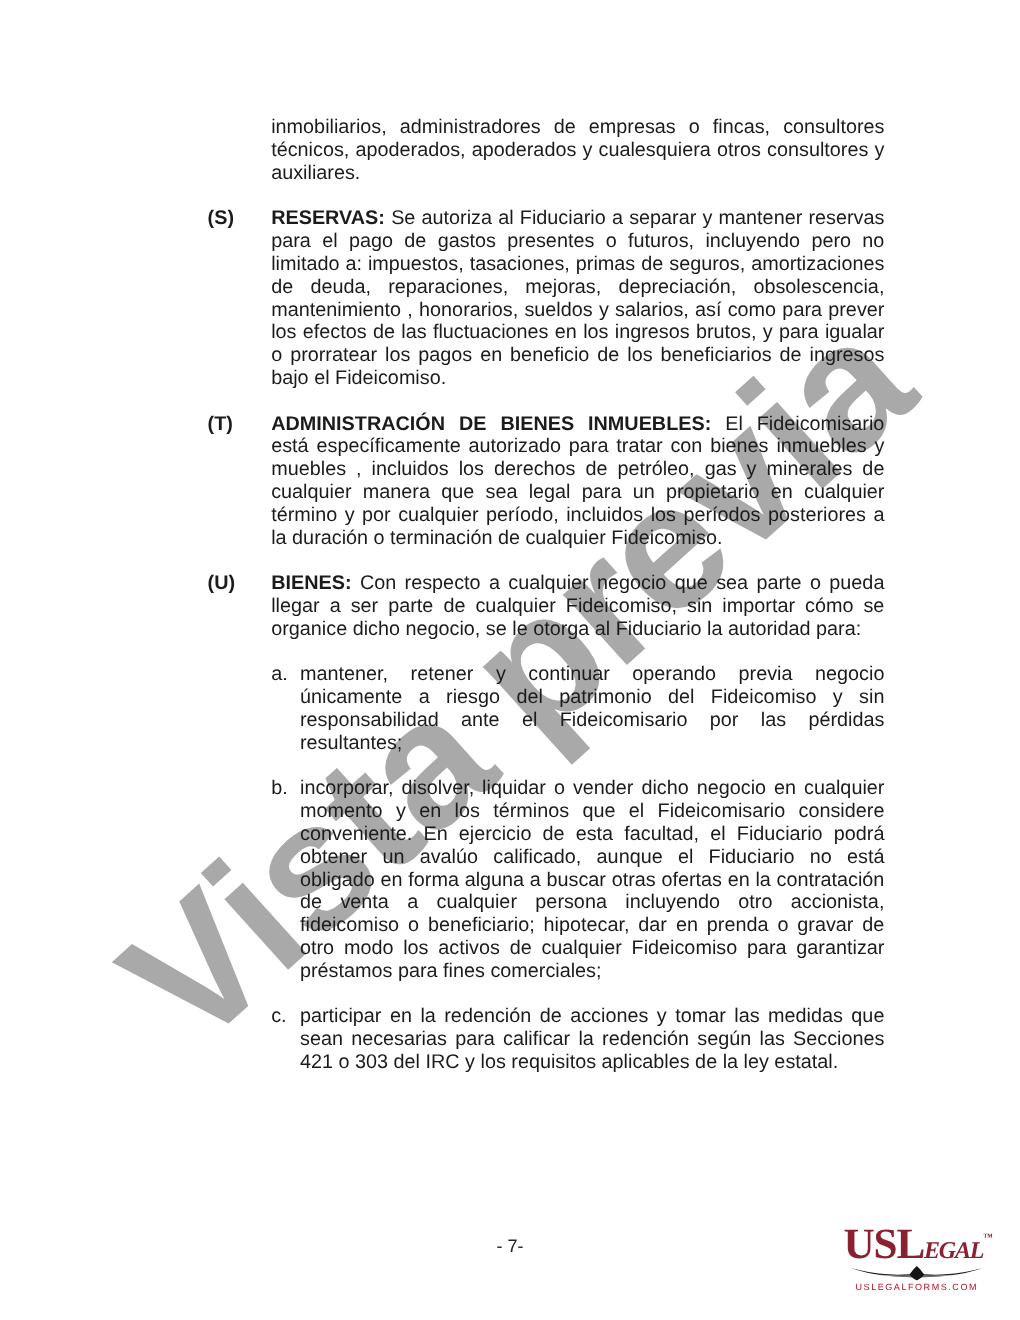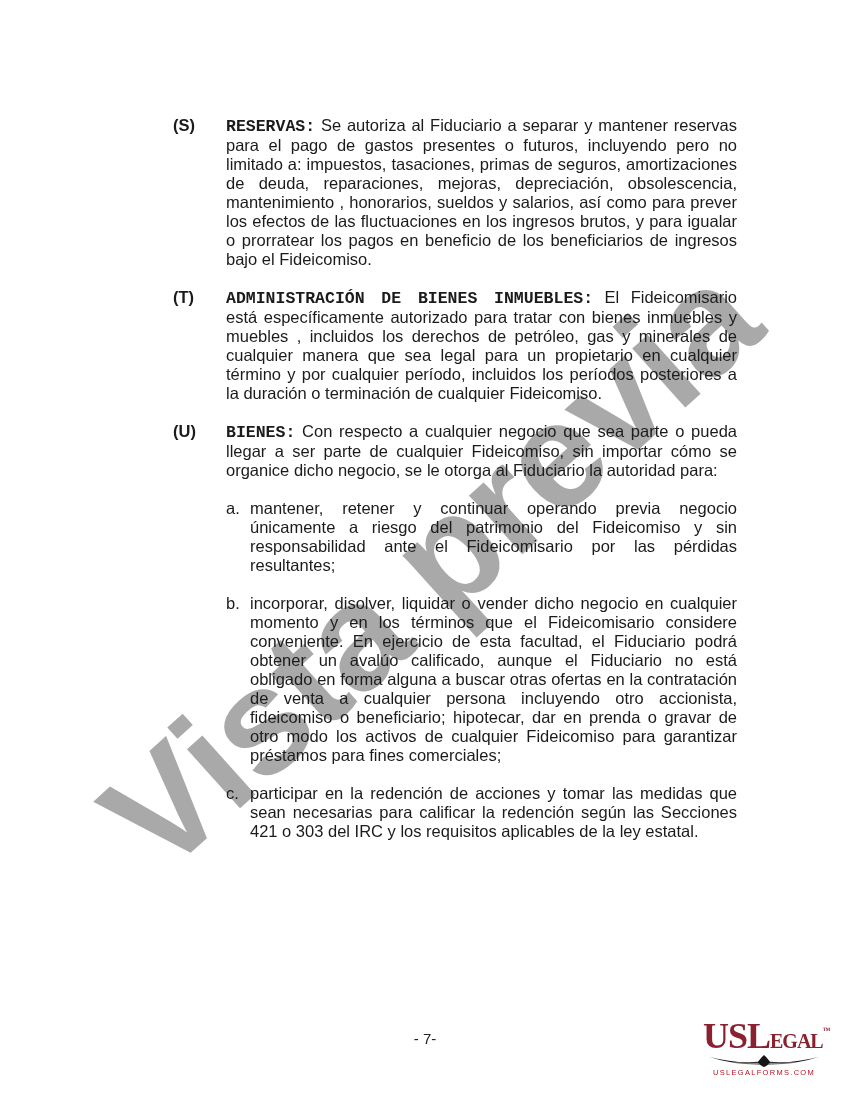--- a/index.html
+++ b/index.html
@@ -45,21 +45,21 @@
     margin: 0;
     text-align: justify;
   }
   .intro { margin-left: 53px; }
   .sec {
     display: grid;
     grid-template-columns: 53px 1fr;
     margin-top: 19px;
   }
   .sec-label { font-weight: bold; }
-  .sec-heading { font-weight: bold; font-family: Liberation Mono, monospace; }
+  .sec-heading { font-weight: bold; }
   .sublist { margin-left: 53px; }
   .item {
     display: grid;
     grid-template-columns: 24px 1fr;
     margin-top: 19px;
   }
 
   
   .page-number {
     position: absolute;
@@ -81,21 +81,21 @@
   }
   .brand {
     font-family: "Liberation Serif", serif;
     font-weight: bold;
     color: #8a2130;
     letter-spacing: -1px;
     line-height: 1;
     white-space: nowrap;
   }
   .brand .big { font-size: 36px; }
-  .brand .small { font-size: 20px; }
+  .brand .small { font-size: 20px; font-style: italic; }
   .brand .tm {
     font-size: 8px;
     vertical-align: 15px;
     letter-spacing: 0;
   }
   .wings {
     display: block;
     margin: 1px auto 1px auto;
     width: 118px;
     height: 12px;
@@ -112,20 +112,21 @@
 <body>
 
 <div class="page">
 
   <div class="watermark-layer">
     <span class="watermark-text">Vista previa</span>
   </div>
 
   <main class="doc">
 
+    <p class="para intro">inmobiliarios, administradores de empresas o fincas, consultores técnicos, apoderados, apoderados y cualesquiera otros consultores y auxiliares.</p>
 
     <section class="sec">
       <span class="sec-label">(S)</span>
       <p class="sec-body"><span class="sec-heading">RESERVAS:</span> <span>Se autoriza al Fiduciario a separar y mantener reservas para el pago de gastos presentes o futuros, incluyendo pero no limitado a: impuestos, tasaciones, primas de seguros, amortizaciones de deuda, reparaciones, mejoras, depreciación, obsolescencia, mantenimiento , honorarios, sueldos y salarios, así como para prever los efectos de las fluctuaciones en los ingresos brutos, y para igualar o prorratear los pagos en beneficio de los beneficiarios de ingresos bajo el Fideicomiso.</span></p>
     </section>
 
     <section class="sec">
       <span class="sec-label">(T)</span>
       <p class="sec-body"><span class="sec-heading">ADMINISTRACIÓN DE BIENES INMUEBLES:</span> <span>El Fideicomisario está específicamente autorizado para tratar con bienes inmuebles y muebles , incluidos los derechos de petróleo, gas y minerales de cualquier manera que sea legal para un propietario en cualquier término y por cualquier período, incluidos los períodos posteriores a la duración o terminación de cualquier Fideicomiso.</span></p>
     </section>

